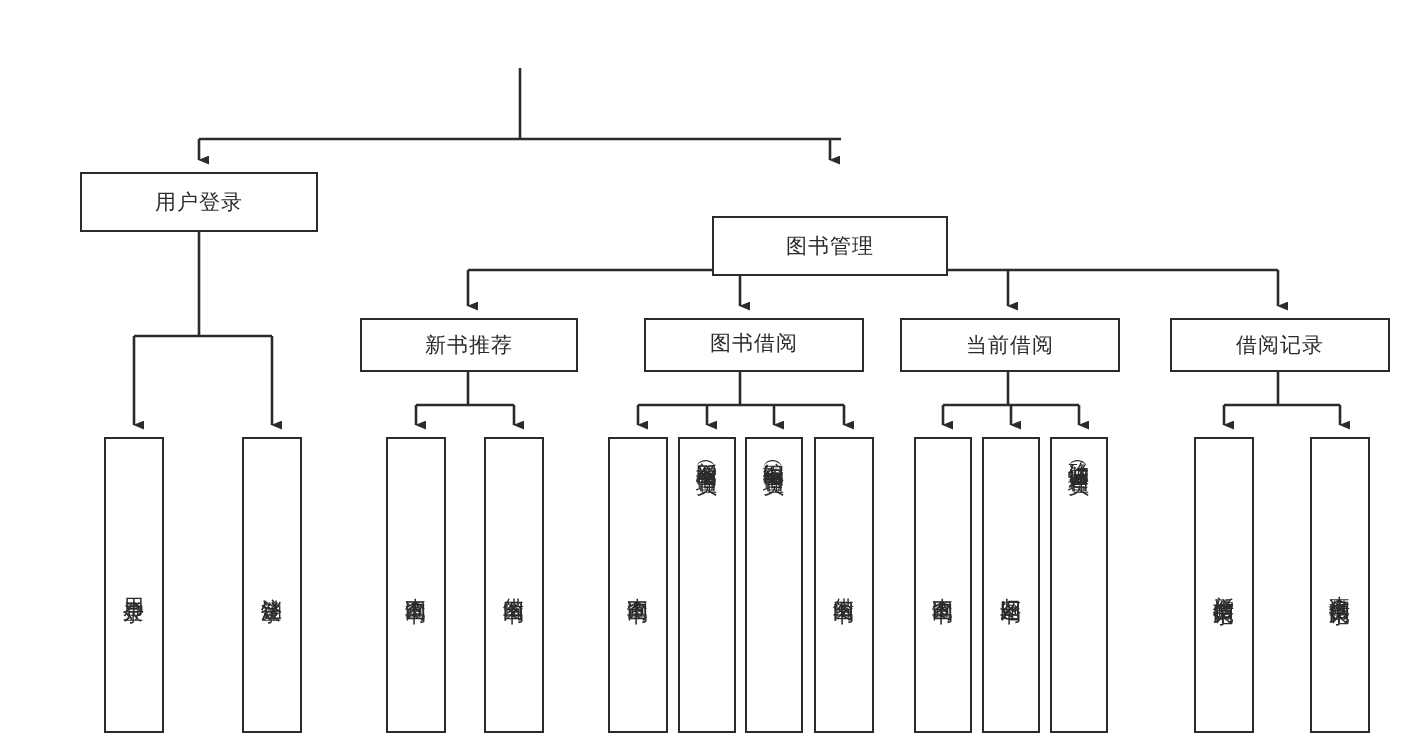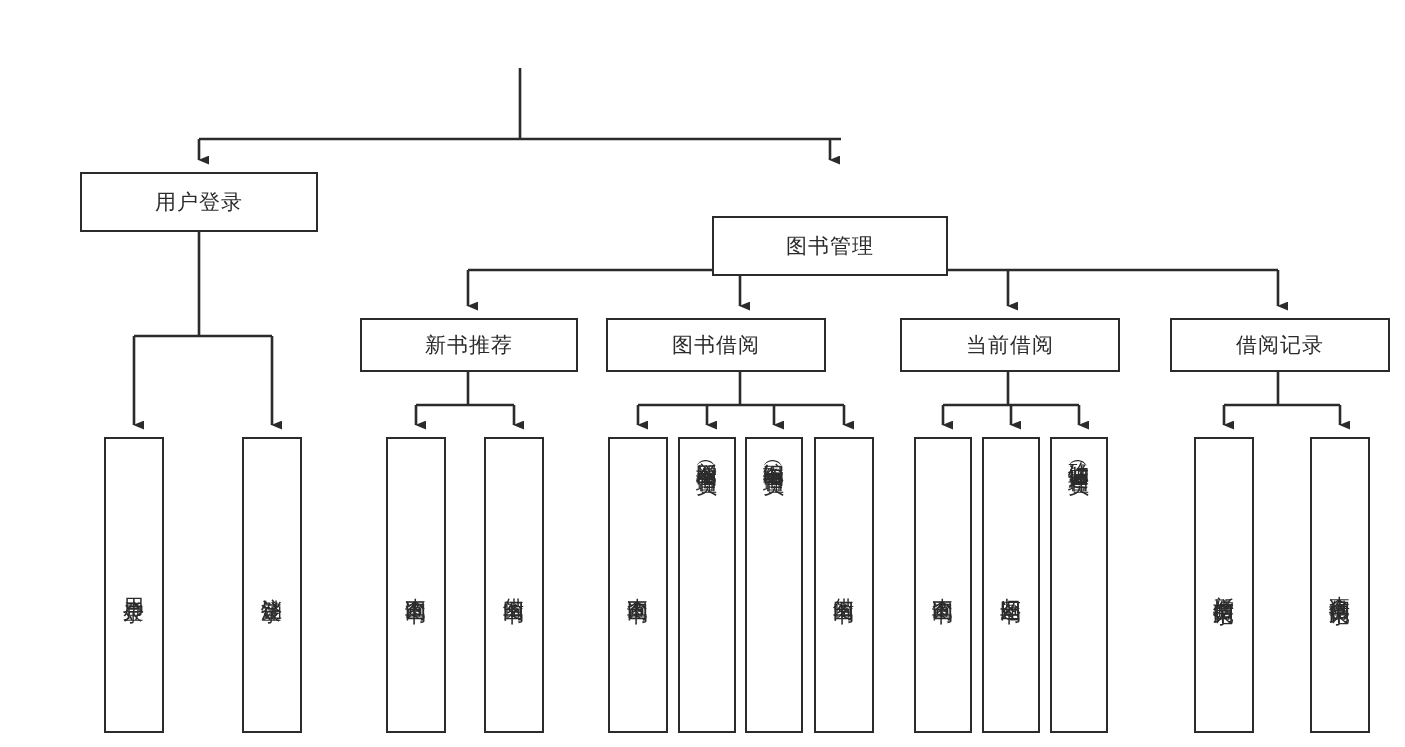--- a/index.html
+++ b/index.html
@@ -124,21 +124,21 @@
   <div class="node h-node" style="left:80px;top:172px;width:238px;height:60px;">
     <span>用户登录</span>
   </div>
   <div class="node h-node" style="left:712px;top:172px;width:236px;height:60px;margin-top:44px;">
     <span>图书管理</span>
   </div>
 
   <div class="node h-node" style="left:360px;top:318px;width:218px;height:54px;">
     <span>新书推荐</span>
   </div>
-  <div class="node h-node" style="left:606px;top:318px;width:220px;height:54px;">
+  <div class="node h-node" style="left:644px;top:318px;width:220px;height:54px;font-family:Liberation Mono, monospace;">
     <span>图书借阅</span>
   </div>
   <div class="node h-node" style="left:1170px;top:318px;width:220px;height:54px;">
     <span>借阅记录</span>
   </div>
   <div class="node h-node" style="left:900px;top:318px;width:220px;height:54px;">
     <span>当前借阅</span>
   </div>
 
   <div class="node v-node anchor-mid" style="left:104px;top:437px;width:60px;height:296px;">

